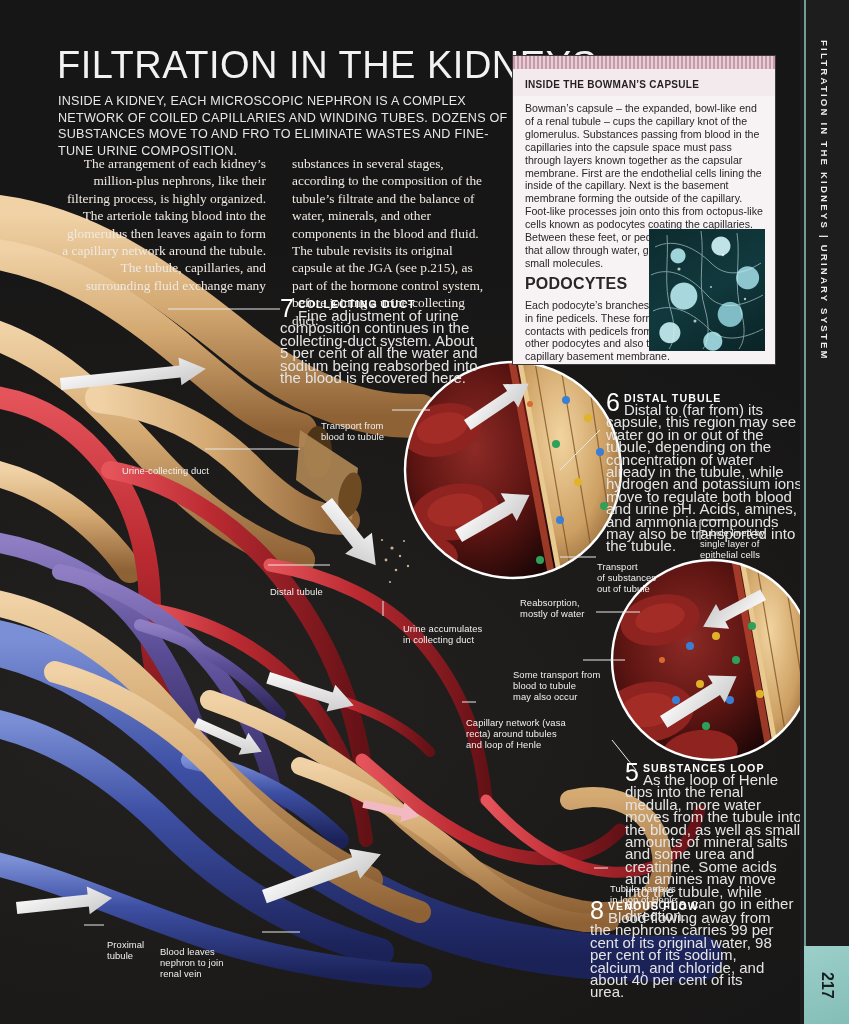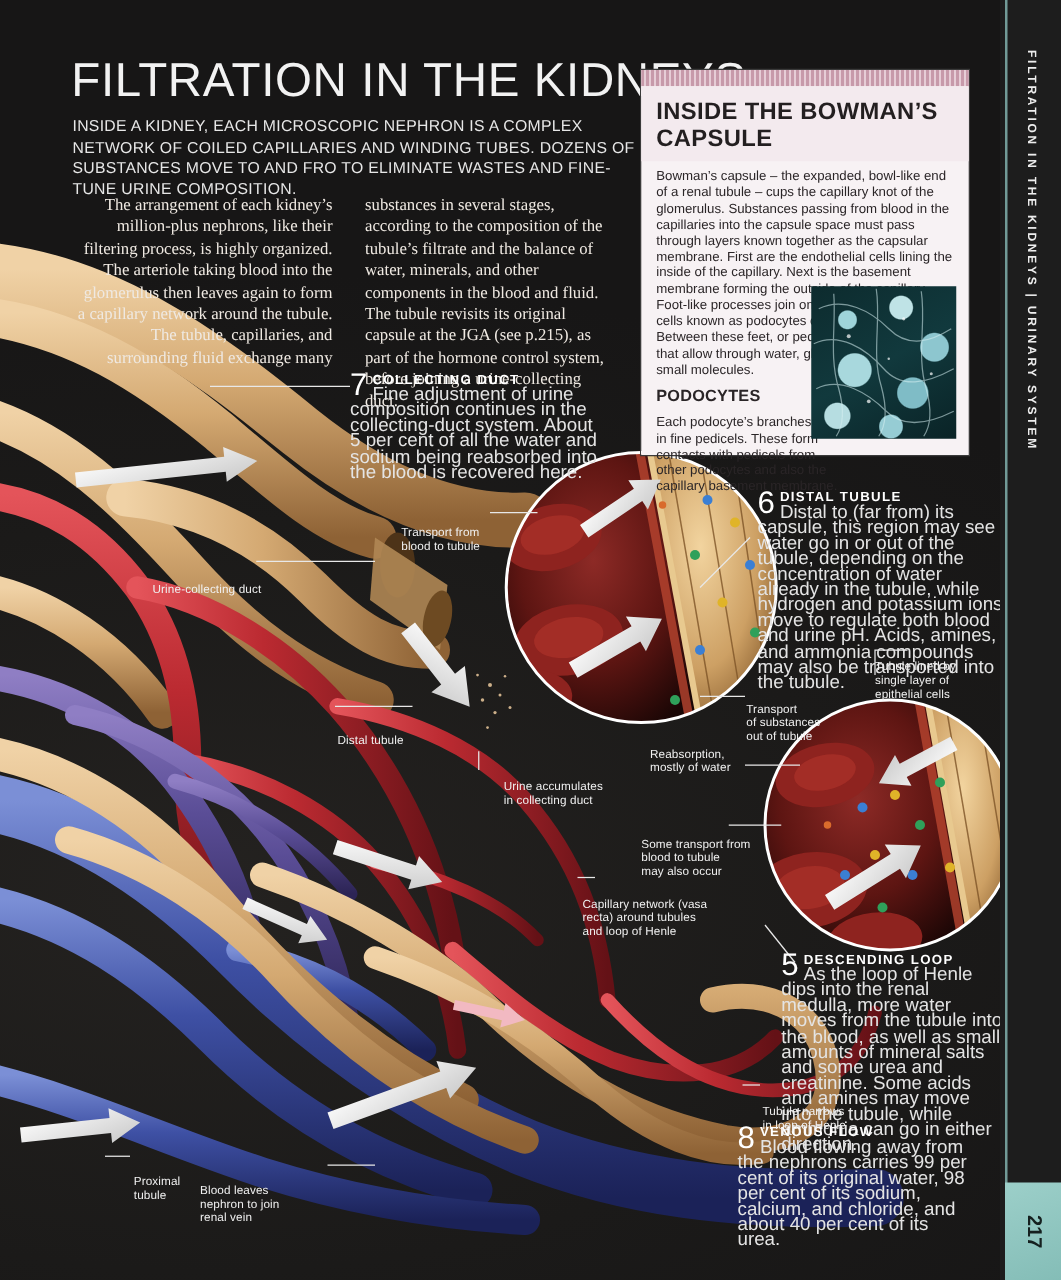--- a/index.html
+++ b/index.html
@@ -20,25 +20,25 @@
        font-size:13.4px;line-height:17.4px;}
   .col.left{left:60px;top:155px;width:206px;text-align:right;}
   .col.right{left:292px;top:155px;width:200px;}
 
   
   .panel{position:absolute;left:513px;top:56px;width:262px;height:308px;
          background:linear-gradient(180deg,#f7f2f4 0%,#f7f2f4 100%);
          box-shadow:0 0 0 1px #3a3a3a;}
   .panel .stripe{height:13px;background:
       repeating-linear-gradient(90deg,#c79aaa 0 2px,#e6cdd6 2px 4px);}
-  .panel h2{margin:0;padding:10px 12px 6px 12px;font-size:19px;color:#231f20;
+  .panel h2{margin:0;padding:10px 12px 6px 12px;font-size:10px;color:#231f20;
       letter-spacing:.3px;font-weight:700;background:#f3eaee;}
   .panel .ptext{padding:6px 12px 0 12px;font-size:10.6px;line-height:12.9px;color:#2a2527;}
   .panel .ptext p{margin:0 0 8px 0;}
-  .panel .sub{font-weight:700;font-size:13px;letter-spacing:.2px;margin:0 0 1px 0;}
+  .panel .sub{font-weight:700;font-size:16px;letter-spacing:.2px;margin:0 0 1px 0;}
   .micro{position:absolute;right:10px;bottom:13px;width:116px;height:122px;
       background:
         radial-gradient(circle at 25% 22%,#9fd4da 0 7px,transparent 8px),
         radial-gradient(circle at 62% 14%,#bfe3e6 0 9px,transparent 10px),
         radial-gradient(circle at 85% 40%,#8dc6cf 0 11px,transparent 12px),
         radial-gradient(circle at 30% 55%,#a8d8dd 0 13px,transparent 14px),
         radial-gradient(circle at 70% 70%,#7fbcc6 0 12px,transparent 13px),
         radial-gradient(circle at 18% 85%,#b6dde1 0 10px,transparent 11px),
         radial-gradient(circle at 55% 92%,#96ccd4 0 9px,transparent 10px),
         linear-gradient(150deg,#0d2b2e,#11393d 50%,#0a2326);
@@ -366,21 +366,21 @@
   </div>
 
   <div class="callout" style="left:606px;top:392px;width:196px;">
     <span class="num">6</span>
     <div class="hd">DISTAL TUBULE</div>
     <div class="bd">Distal to (far from) its capsule, this region may see water go in or out of the tubule, depending on the concentration of water already in the tubule, while hydrogen and potassium ions move to regulate both blood and urine pH. Acids, amines, and ammonia compounds may also be transported into the tubule.</div>
   </div>
 
   <div class="callout" style="left:625px;top:762px;width:178px;">
     <span class="num">5</span>
-    <div class="hd">DESCENDING LOOP</div>
+    <div class="hd">SUBSTANCES LOOP</div>
     <div class="bd">As the loop of Henle dips into the renal medulla, more water moves from the tubule into the blood, as well as small amounts of mineral salts and some urea and creatinine. Some acids and amines may move into the tubule, while ammonia can go in either direction.</div>
   </div>
 
   <div class="callout" style="left:590px;top:900px;width:190px;">
     <span class="num">8</span>
     <div class="hd">VENOUS FLOW</div>
     <div class="bd">Blood flowing away from the nephrons carries 99 per cent of its original water, 98 per cent of its sodium, calcium, and chloride, and about 40 per cent of its urea.</div>
   </div>
 
   <div class="lbl" style="left:321px;top:399px;white-space:pre-line;">Transport from

